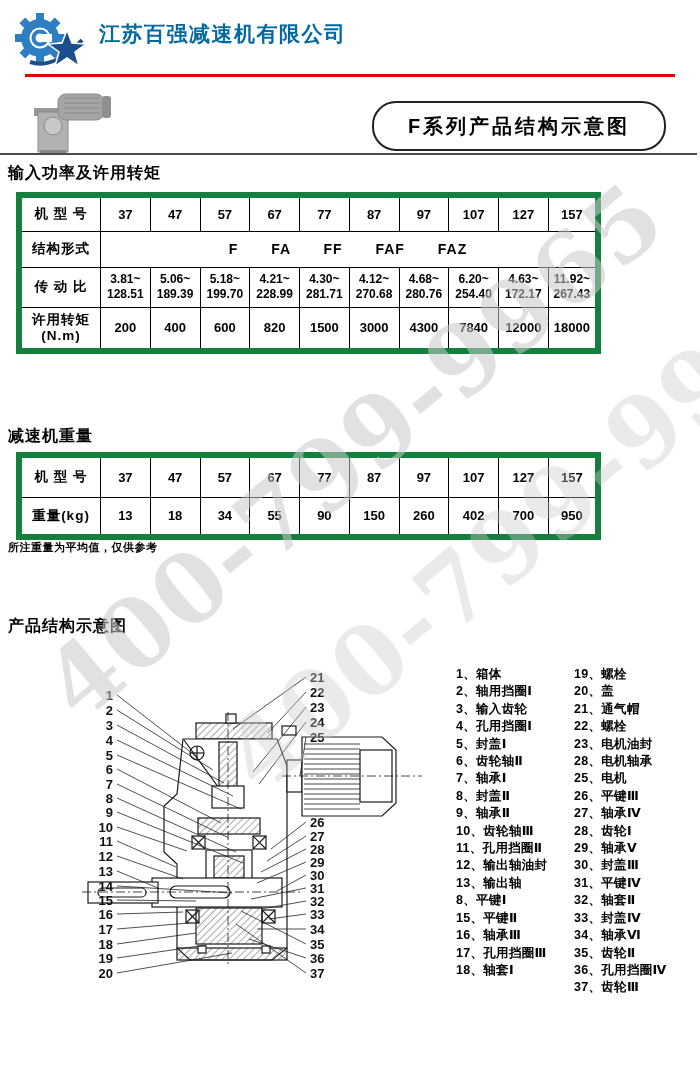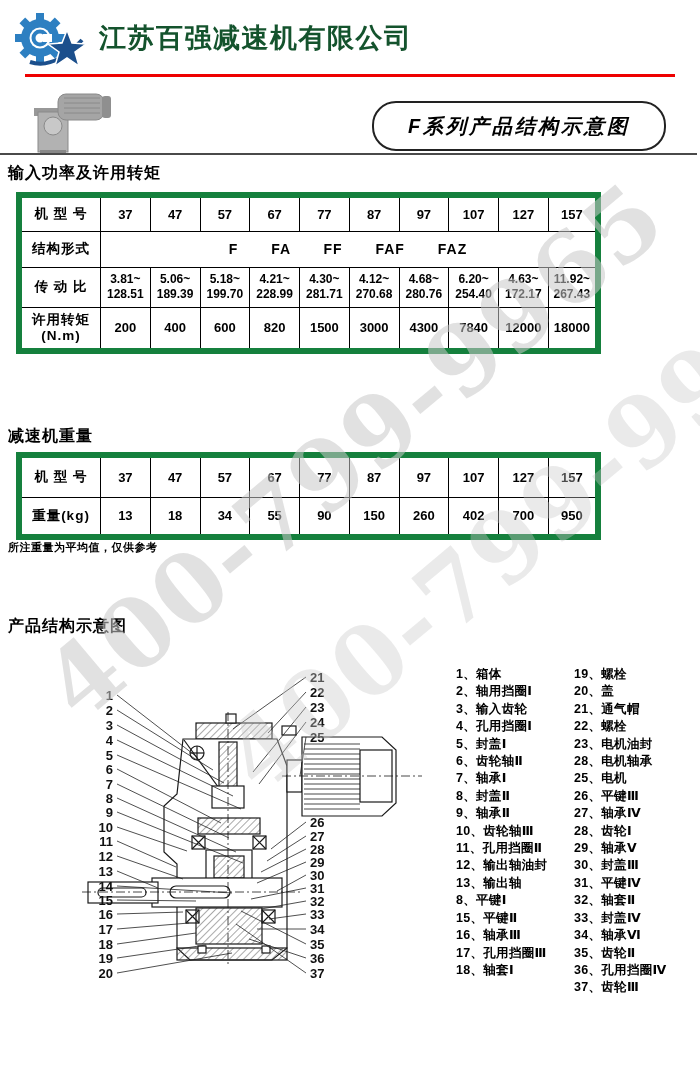--- a/index.html
+++ b/index.html
@@ -1,26 +1,26 @@
 <!DOCTYPE html>
 <html><head>
 <meta charset="utf-8">
 <style>
   html,body{margin:0;padding:0;background:#fff;}
   .page{position:relative;width:700px;height:1068px;background:#fff;overflow:hidden;
         font-family:"Liberation Sans","DejaVu Sans",sans-serif;color:#000;}
   
   .logo{position:absolute;left:12px;top:8px;width:84px;height:64px;}
-  .company{position:absolute;left:99px;top:20px;font-size:27px;font-weight:bold;letter-spacing:1.5px;color:#14532d;white-space:nowrap;}
+  .company{position:absolute;left:99px;top:20px;font-size:21px;font-weight:bold;letter-spacing:1.5px;color:#0369a1;white-space:nowrap;}
   .hotline{position:absolute;left:403px;top:32px;font-size:20.5px;font-weight:bold;color:#e60012;white-space:nowrap;}
   .red-rule{position:absolute;left:25px;top:74px;width:650px;height:3px;background:#ee0000;}
   .photo{position:absolute;left:30px;top:86px;width:88px;height:70px;}
   .series-box{position:absolute;left:372px;top:101px;width:290px;height:46px;border:2px solid #222;border-radius:24px;
               display:flex;align-items:center;justify-content:center;}
-  .series-box span{font-size:20px;font-weight:bold;font-style:italic;letter-spacing:3px;}
+  .series-box span{font-size:20px;font-weight:bold;letter-spacing:3px;}
   .thin-rule{position:absolute;left:0;top:153px;width:697px;height:2px;background:#4a4a4a;}
   
   .sec-title{position:absolute;left:8px;font-size:16px;font-weight:bold;letter-spacing:1px;white-space:nowrap;}
   #s1t{top:163px;} #s2t{top:426px;} #s3t{top:616px;}
   
   table{position:absolute;left:16px;width:585px;border-collapse:collapse;table-layout:fixed;border:6px solid #15803d;}
   #table1{top:192px;} #table2{top:452px;}
   th,td{border:1px solid #000;text-align:center;vertical-align:middle;padding:1px 0;}
   th{width:78px;font-size:13.5px;font-weight:bold;white-space:pre-line;line-height:1.2;letter-spacing:1px;}
   td{font-size:13px;font-weight:bold;}

